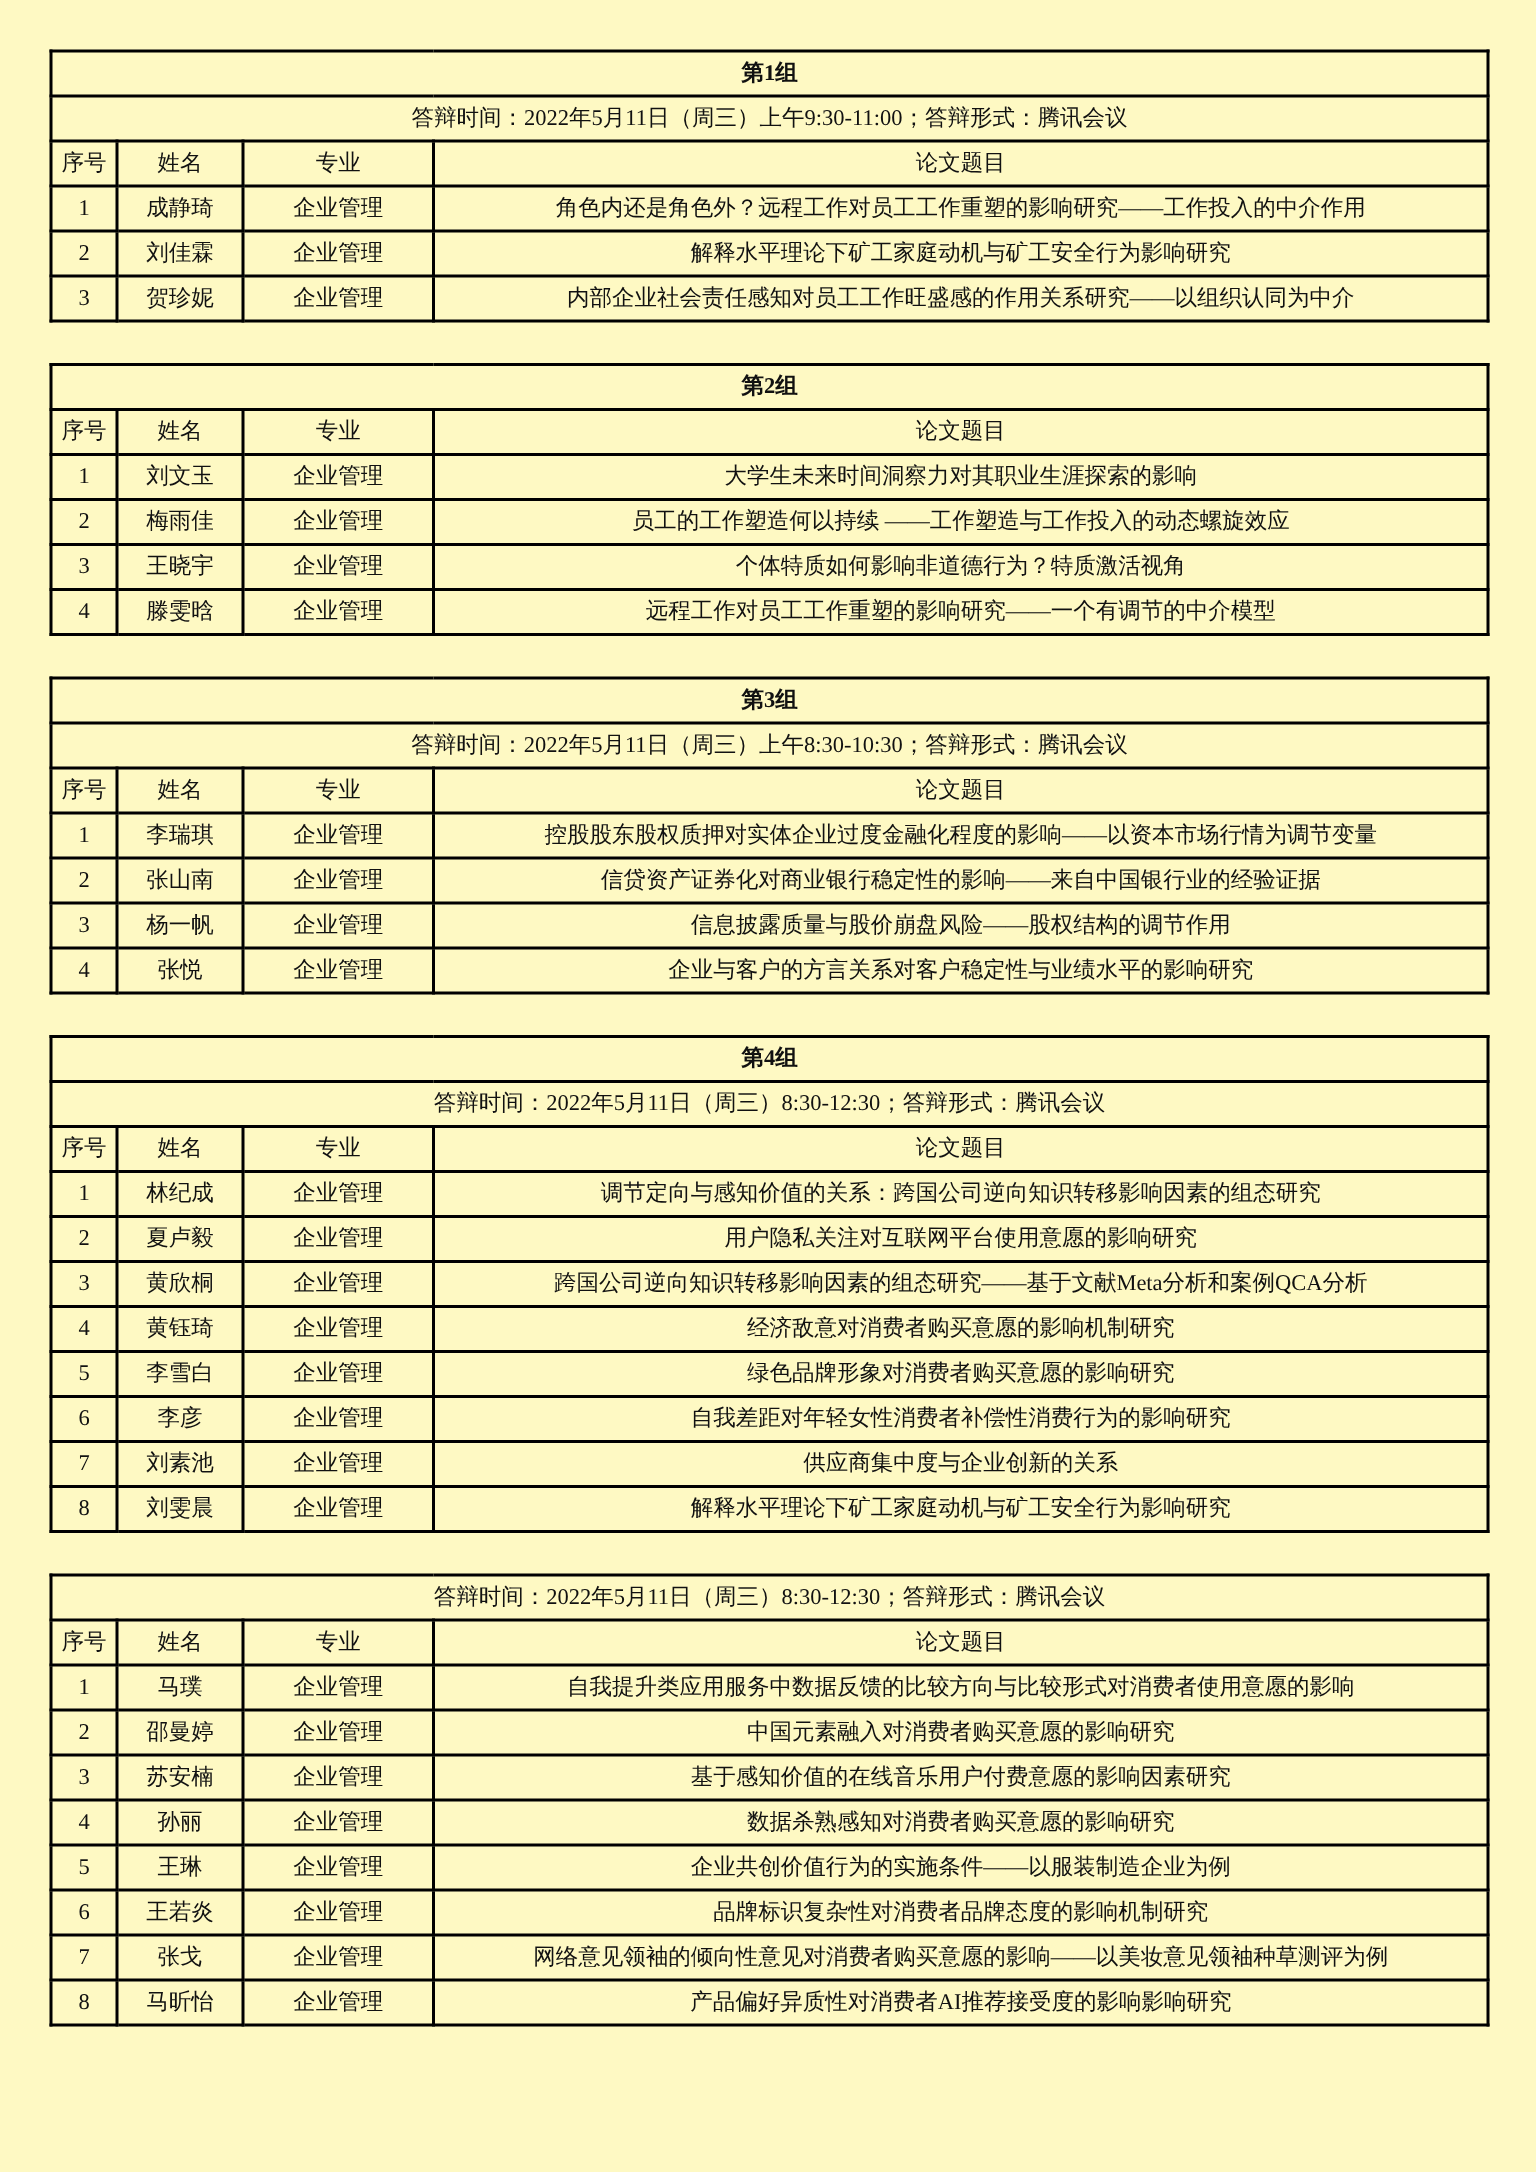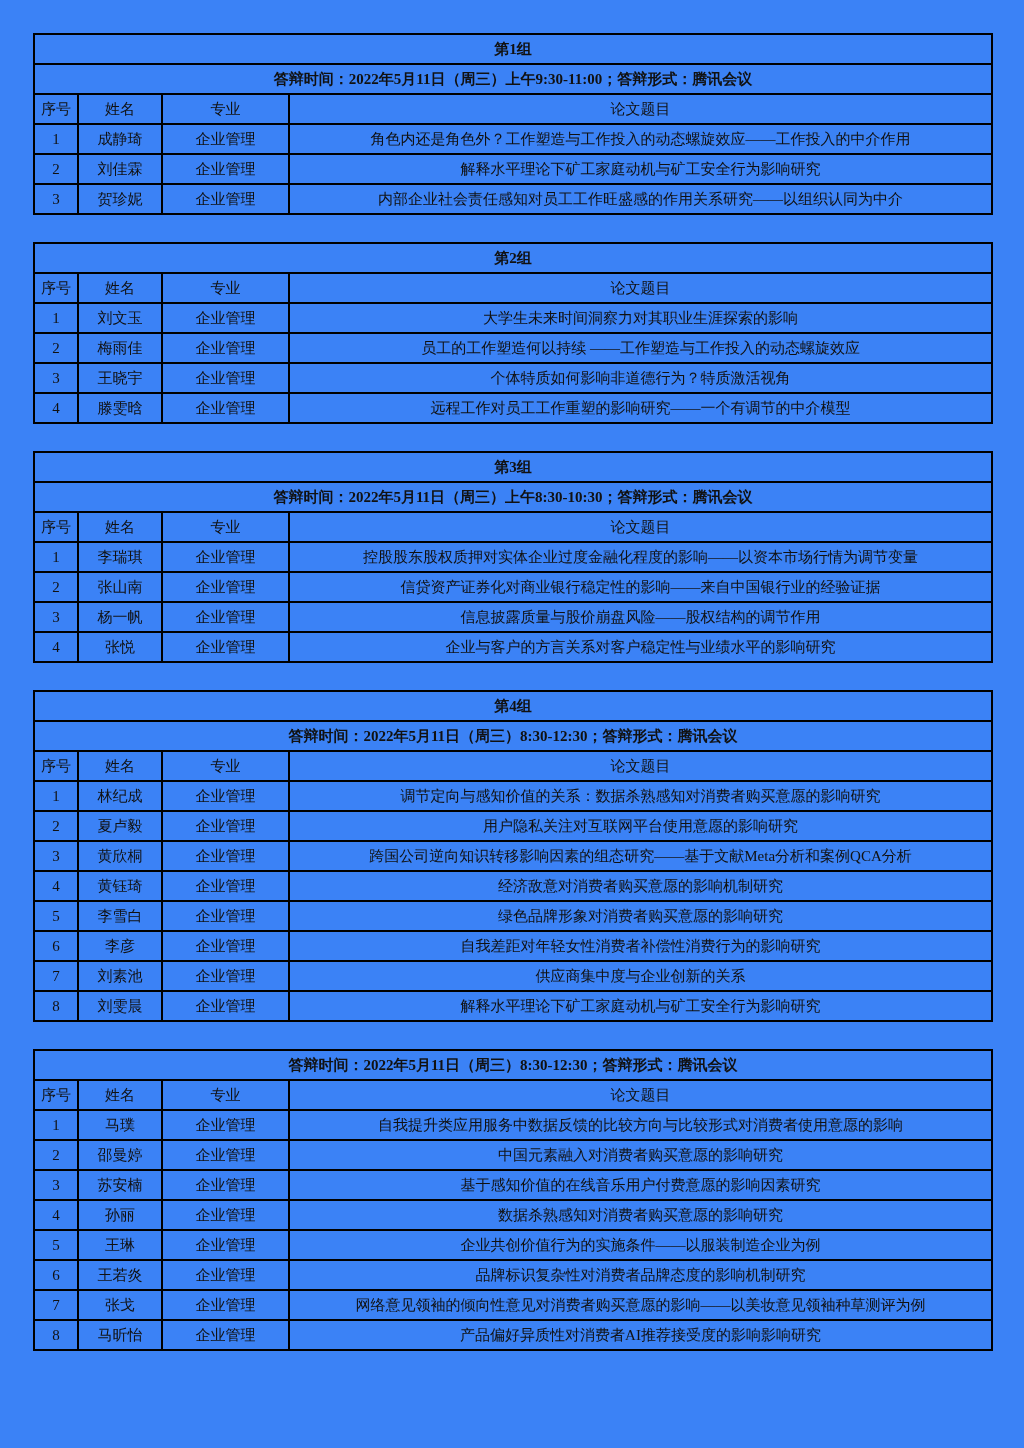--- a/index.html
+++ b/index.html
@@ -11,21 +11,21 @@
     width: 1024px;
     height: 1448px;
     font-family: "Liberation Serif", "DejaVu Serif", serif;
     color: #111111;
   }
   .page {
     box-sizing: border-box;
     width: 1024px;
     height: 1448px;
     padding: 33px 46px 0 33px;
-    background: #3b82f6;
+    background: #fef9c3;
   }
   table.group-table {
     border-collapse: collapse;
     table-layout: fixed;
     width: 958px;
     margin: 0 0 27px 0;
   }
   table.group-table td {
     border: 2px solid #000000;
     text-align: center;
@@ -36,21 +36,21 @@
     overflow: hidden;
     white-space: nowrap;
     line-height: 1.1;
   }
   td.title-cell {
     font-weight: bold;
     font-size: 16px;
     height: 26px;
   }
   td.schedule-cell {
-    font-weight: bold;
+    font-weight: normal;
     font-size: 15.5px;
     height: 26px;
   }
   td.header-cell {
     font-weight: normal;
     font-size: 15.5px;
   }
   col.col-no    { width: 44px; }
   col.col-name  { width: 84px; }
   col.col-major { width: 127px; }
@@ -78,21 +78,21 @@
           <tr>
             <td class="header-cell">序号</td>
             <td class="header-cell">姓名</td>
             <td class="header-cell">专业</td>
             <td class="header-cell">论文题目</td>
           </tr>
           <tr>
             <td>1</td>
             <td>成静琦</td>
             <td>企业管理</td>
-            <td>角色内还是角色外？工作塑造与工作投入的动态螺旋效应——工作投入的中介作用</td>
+            <td>角色内还是角色外？远程工作对员工工作重塑的影响研究——工作投入的中介作用</td>
           </tr>
           <tr>
             <td>2</td>
             <td>刘佳霖</td>
             <td>企业管理</td>
             <td>解释水平理论下矿工家庭动机与矿工安全行为影响研究</td>
           </tr>
           <tr>
             <td>3</td>
             <td>贺珍妮</td>
@@ -207,21 +207,21 @@
           <tr>
             <td class="header-cell">序号</td>
             <td class="header-cell">姓名</td>
             <td class="header-cell">专业</td>
             <td class="header-cell">论文题目</td>
           </tr>
           <tr>
             <td>1</td>
             <td>林纪成</td>
             <td>企业管理</td>
-            <td>调节定向与感知价值的关系：数据杀熟感知对消费者购买意愿的影响研究</td>
+            <td>调节定向与感知价值的关系：跨国公司逆向知识转移影响因素的组态研究</td>
           </tr>
           <tr>
             <td>2</td>
             <td>夏卢毅</td>
             <td>企业管理</td>
             <td>用户隐私关注对互联网平台使用意愿的影响研究</td>
           </tr>
           <tr>
             <td>3</td>
             <td>黄欣桐</td>

